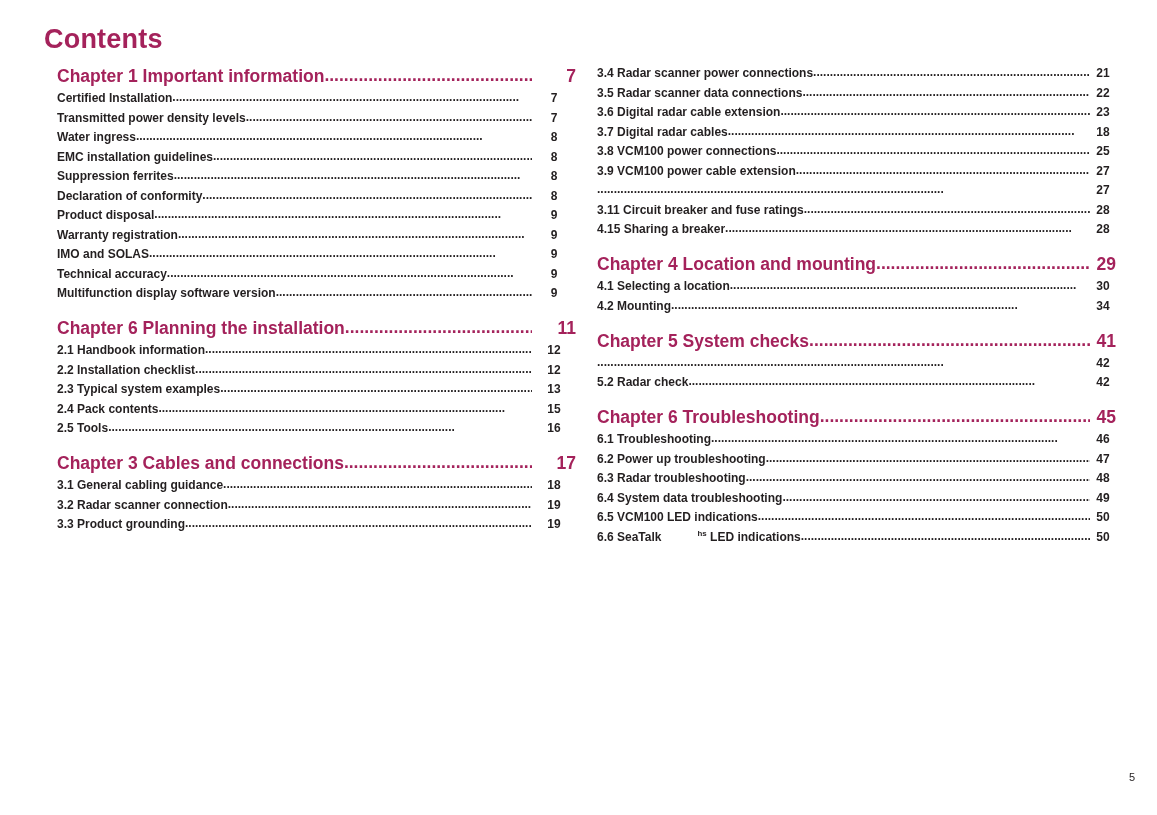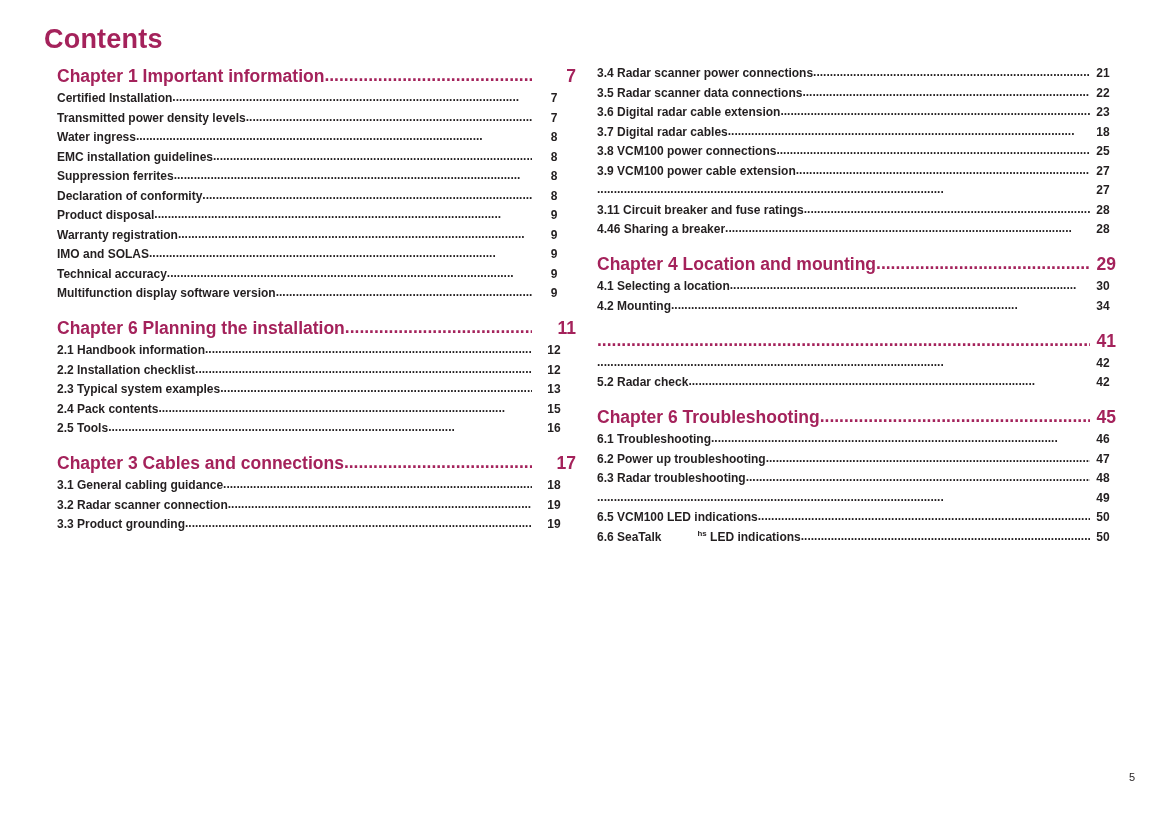--- a/index.html
+++ b/index.html
@@ -269,40 +269,41 @@
         <div class="entry section">
           <span class="dots">........................................................................................................</span>
           <span class="page-no">27</span>
         </div>
         <div class="entry section">
           <span class="label">3.11 Circuit breaker and fuse ratings</span>
           <span class="dots">........................................................................................................</span>
           <span class="page-no">28</span>
         </div>
         <div class="entry section">
-          <span class="label">4.46 Sharing a breaker</span>
+          <span class="label">4.15 Sharing a breaker</span>
           <span class="dots">........................................................................................................</span>
           <span class="page-no">28</span>
         </div>
         <div class="entry chapter gap-before-chapter">
           <span class="label">Chapter 4 Location and mounting </span>
           <span class="dots">........................................................................................................</span>
           <span class="page-no">29</span>
         </div>
         <div class="entry section">
           <span class="label">4.1 Selecting a location</span>
           <span class="dots">........................................................................................................</span>
           <span class="page-no">30</span>
         </div>
         <div class="entry section">
           <span class="label">4.2 Mounting</span>
           <span class="dots">........................................................................................................</span>
           <span class="page-no">34</span>
         </div>
         <div class="entry chapter gap-before-chapter">
+          <span class="label">Chapter 5 System checks</span>
           <span class="dots">........................................................................................................</span>
           <span class="page-no">41</span>
         </div>
         <div class="entry section">
           <span class="dots">........................................................................................................</span>
           <span class="page-no">42</span>
         </div>
         <div class="entry section">
           <span class="label">5.2 Radar check</span>
           <span class="dots">........................................................................................................</span>
@@ -322,20 +323,21 @@
           <span class="label">6.2 Power up troubleshooting</span>
           <span class="dots">........................................................................................................</span>
           <span class="page-no">47</span>
         </div>
         <div class="entry section">
           <span class="label">6.3 Radar troubleshooting</span>
           <span class="dots">........................................................................................................</span>
           <span class="page-no">48</span>
         </div>
         <div class="entry section">
+          <span class="label">6.4 System data troubleshooting</span>
           <span class="dots">........................................................................................................</span>
           <span class="page-no">49</span>
         </div>
         <div class="entry section">
           <span class="label">6.5 VCM100 LED indications</span>
           <span class="dots">........................................................................................................</span>
           <span class="page-no">50</span>
         </div>
         <div class="entry section">
           <span class="label">6.6 SeaTalk<sup>hs</sup><span> LED indications</span></span>

